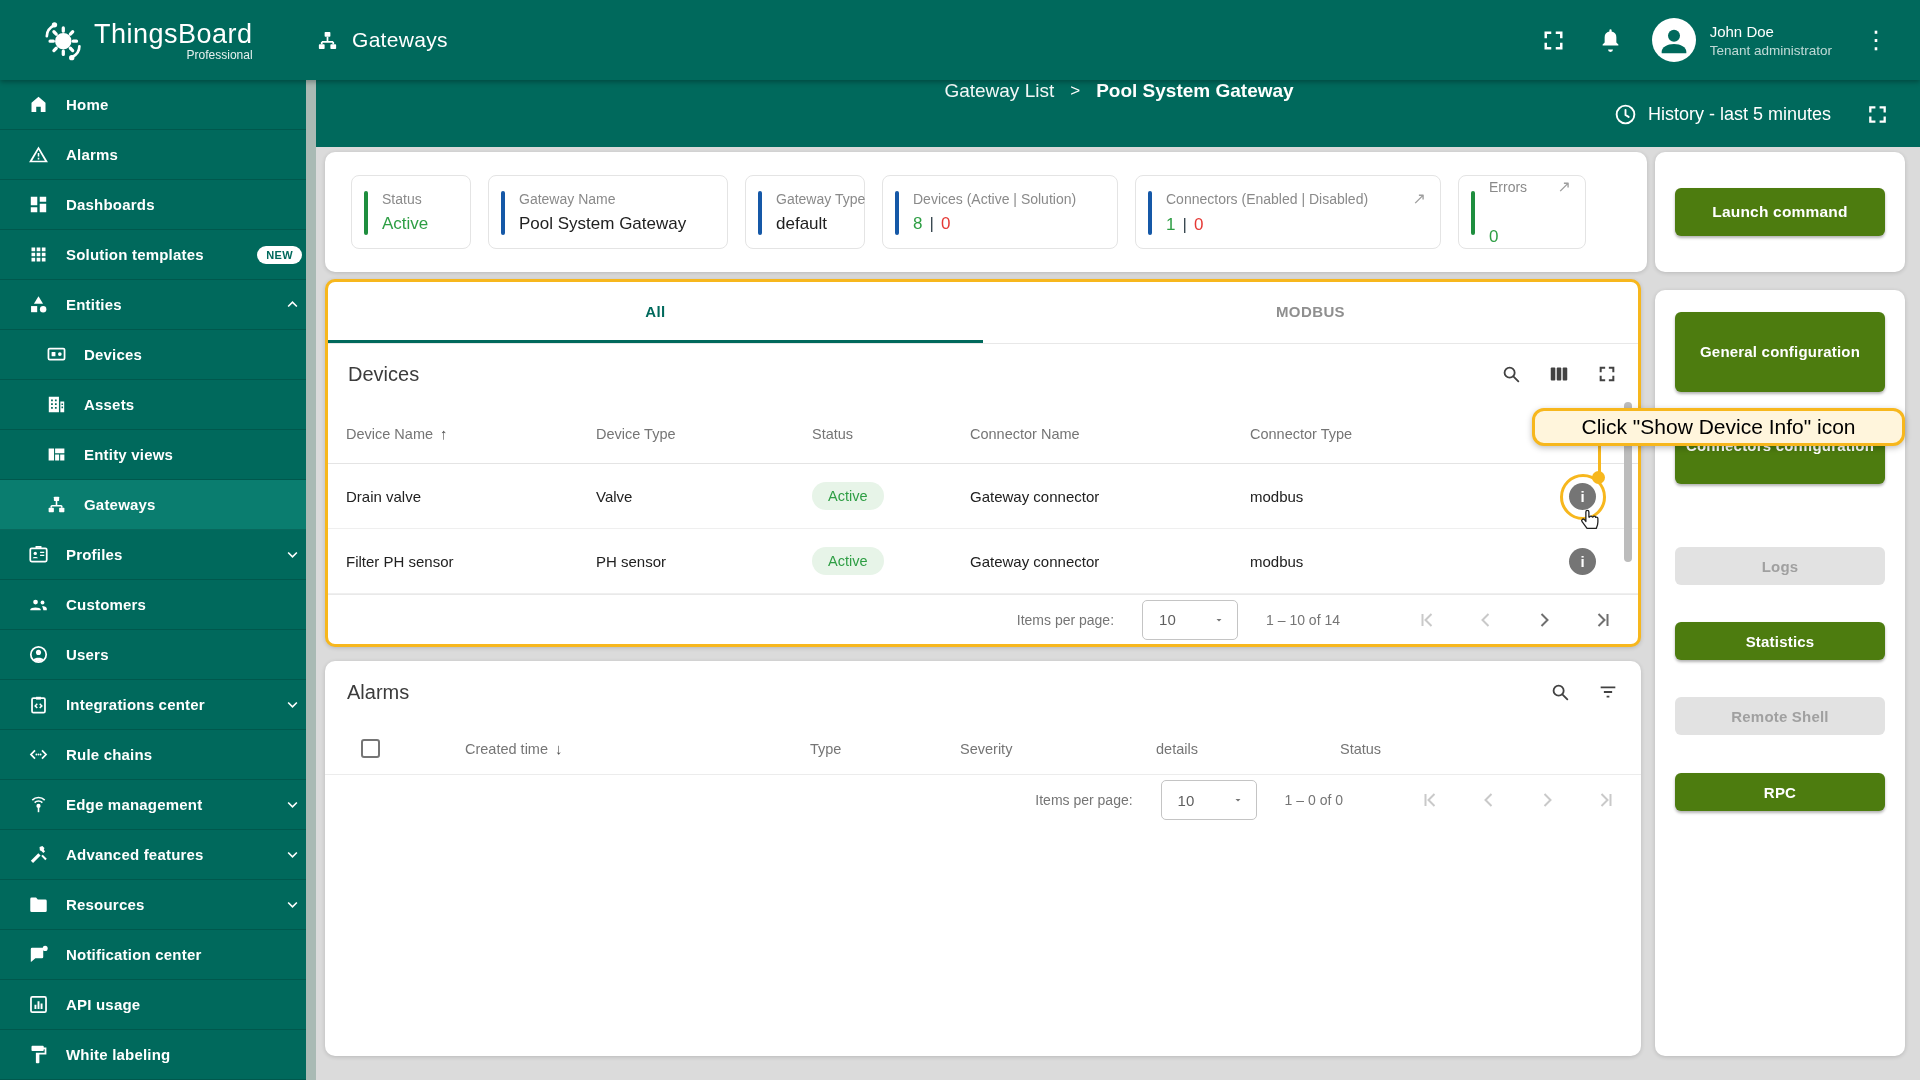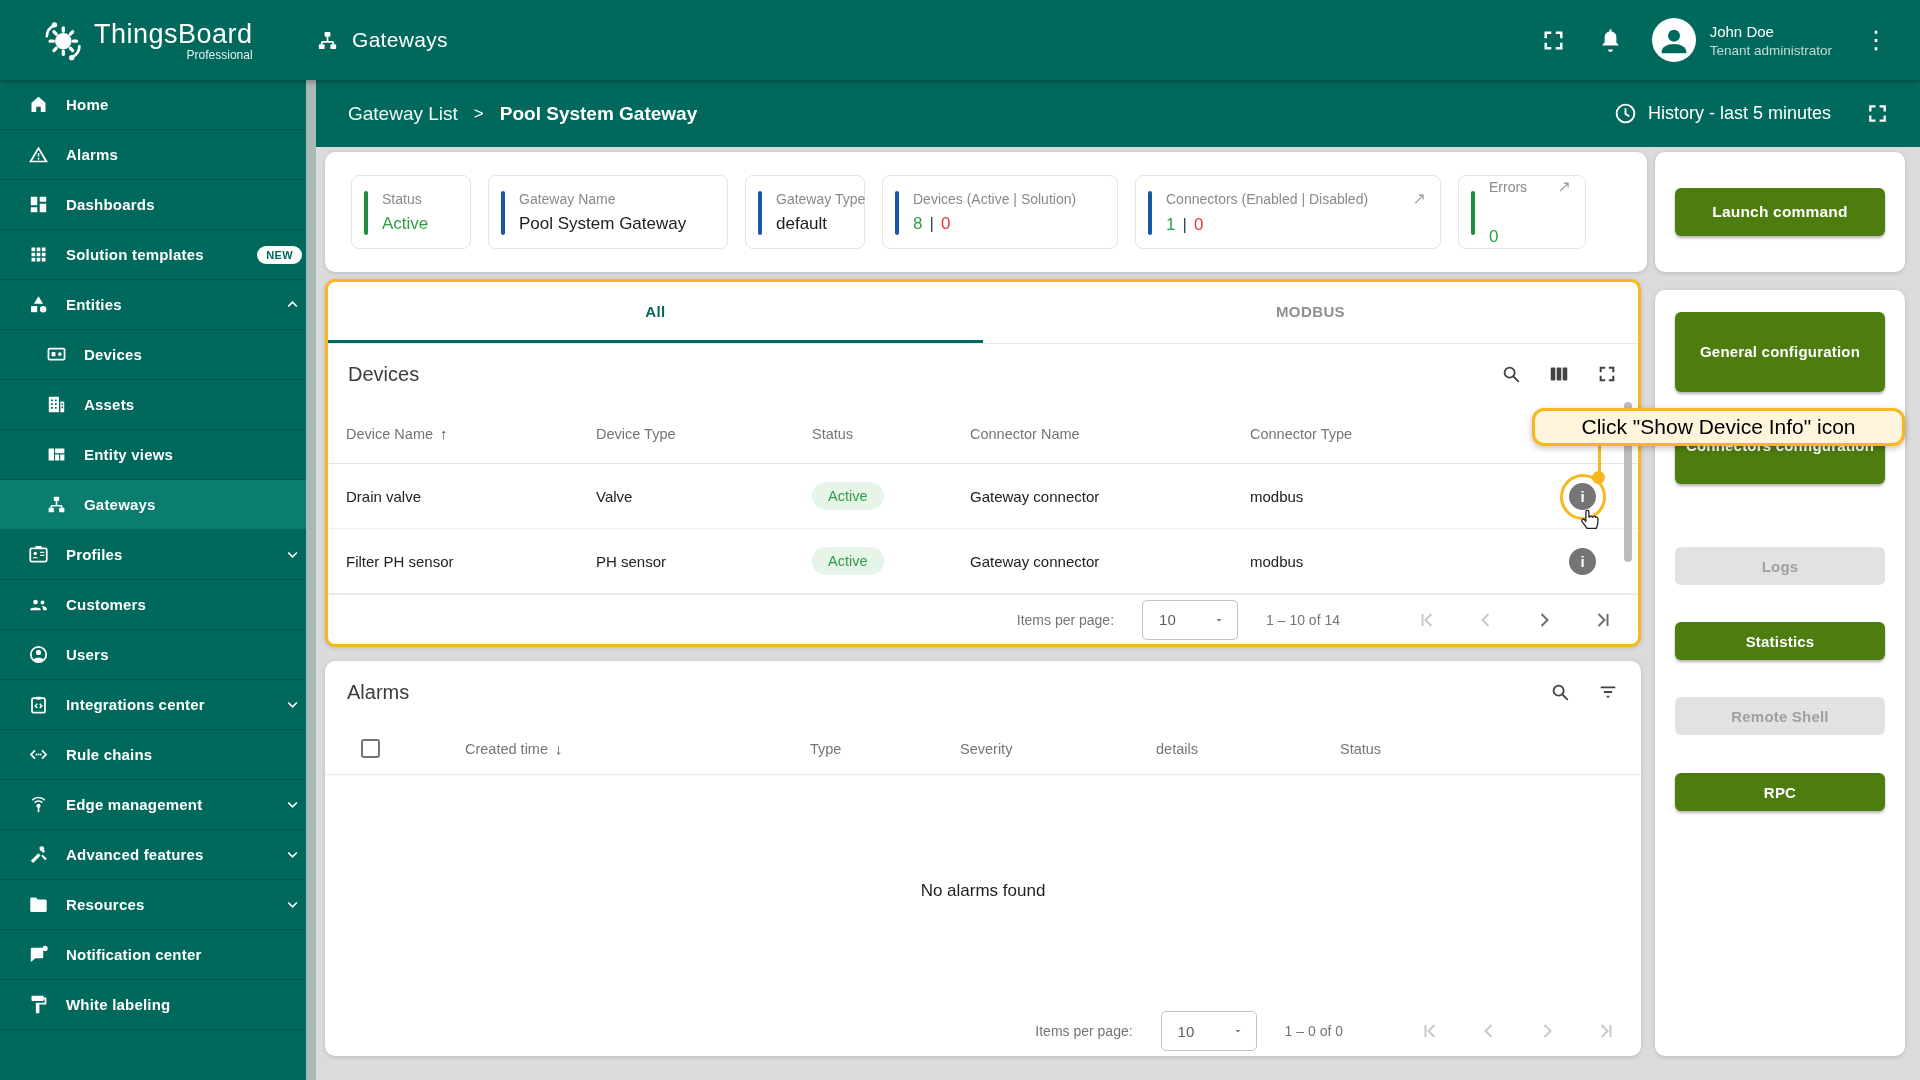--- a/index.html
+++ b/index.html
@@ -39,21 +39,21 @@
   .si { width:21px; height:21px; flex:none; }
   .si .fw { fill:#fff; }
   .nav-label { color:#fff; font-size:15px; font-weight:700; letter-spacing:.2px; margin-left:17px; white-space:nowrap; }
   .nav-badge { margin-left:auto; background:#fff; color:#00695c; font-size:11px; font-weight:700;
                padding:3px 9px; border-radius:9px; letter-spacing:.4px; }
   .nav-caret { margin-left:auto; width:19px; height:19px; }
   .side-scroll { position:absolute; left:306px; top:80px; width:10px; bottom:0; background:#a9bab4; z-index:12; }
 
   
   .subbar { position:absolute; left:306px; right:0; top:80px; height:67px; background:#00695c;
-            display:flex; align-items:center; padding:0 30px 0 42px; z-index:5; }
+            display:flex; align-items:center; padding:0 30px 0 42px; z-index:5;flex-direction:column; }
   .crumbs { display:flex; align-items:center; color:#fff; }
   .crumb-parent { font-size:19px; color:rgba(255,255,255,.95); cursor:pointer; }
   .crumb-sep { margin:0 16px; font-size:17px; }
   .crumb-current { font-size:19px; font-weight:700; }
   .history { margin-left:auto; display:flex; align-items:center; color:#fff; }
   .history svg { width:25px; height:25px; }
   .history-label { font-size:18px; margin:0 0 0 10px; cursor:pointer; }
   .history .tb-ic { margin-left:34px; }
 
   
@@ -369,20 +369,27 @@
     </div>
 
     <div class="nav-item">
       <svg class="si" viewBox="0 0 24 24">
         <path class="fw" d="M3.2 5.6A1.4 1.4 0 0 1 4.6 4.2H16a1.4 1.4 0 0 1 1.4 1.4v9.2A1.4 1.4 0 0 1 16 16.2H8.4L3.8 20.4l-.6-.2z"></path>
         <circle class="fw" cx="19.6" cy="5" r="2.9"></circle>
         </svg>
       <span class="nav-label">Notification center</span>
     </div>
 
+    <div class="nav-item">
+      <svg class="si" viewBox="0 0 24 24">
+        <rect x="3.4" y="3.4" width="17.2" height="17.2" rx="1.6" fill="none" stroke="#fff" stroke-width="2"></rect>
+        <path class="fw" d="M7.4 12.4h2.2v4.8H7.4zM10.9 8.4h2.2v8.8h-2.2zM14.4 10.9h2.2v6.3h-2.2z"></path>
+        </svg>
+      <span class="nav-label">API usage</span>
+    </div>
 
     <div class="nav-item">
       <svg class="si" viewBox="0 0 24 24">
           <path class="fw" d="M18 4V3c0-.55-.45-1-1-1H5c-.55 0-1 .45-1 1v4c0 .55.45 1 1 1h12c.55 0 1-.45 1-1V6h1v4H9v11c0 .55.45 1 1 1h2c.55 0 1-.45 1-1v-9h8V4h-3z"></path>
         </svg>
       <span class="nav-label">White labeling</span>
     </div>
   </aside>
 
   <div class="side-scroll"></div>
@@ -539,21 +546,20 @@
     <div class="al-thead">
       <div class="a-check">
           <span class="checkbox"></span>
         </div>
       <div class="a-created"><span>Created time</span><span class="sort-arrow">↓</span></div>
       <div class="a-type">Type</div>
       <div class="a-sev">Severity</div>
       <div class="a-det">details</div>
       <div class="a-status">Status</div>
     </div>
-    <div class="al-empty">No alarms found</div>
     <div class="pag al-pag">
       <span>Items per page:</span>
       <div class="pag-select">
         <span>10</span>
         <svg width="12" height="12" viewBox="0 0 24 24">
             <path fill="#757575" d="M7 10l5 5 5-5z"></path>
           </svg>
       </div>
       <span class="pag-range">1 – 0 of 0</span>
       <svg class="pag-ic pic-off" viewBox="0 0 24 24">

